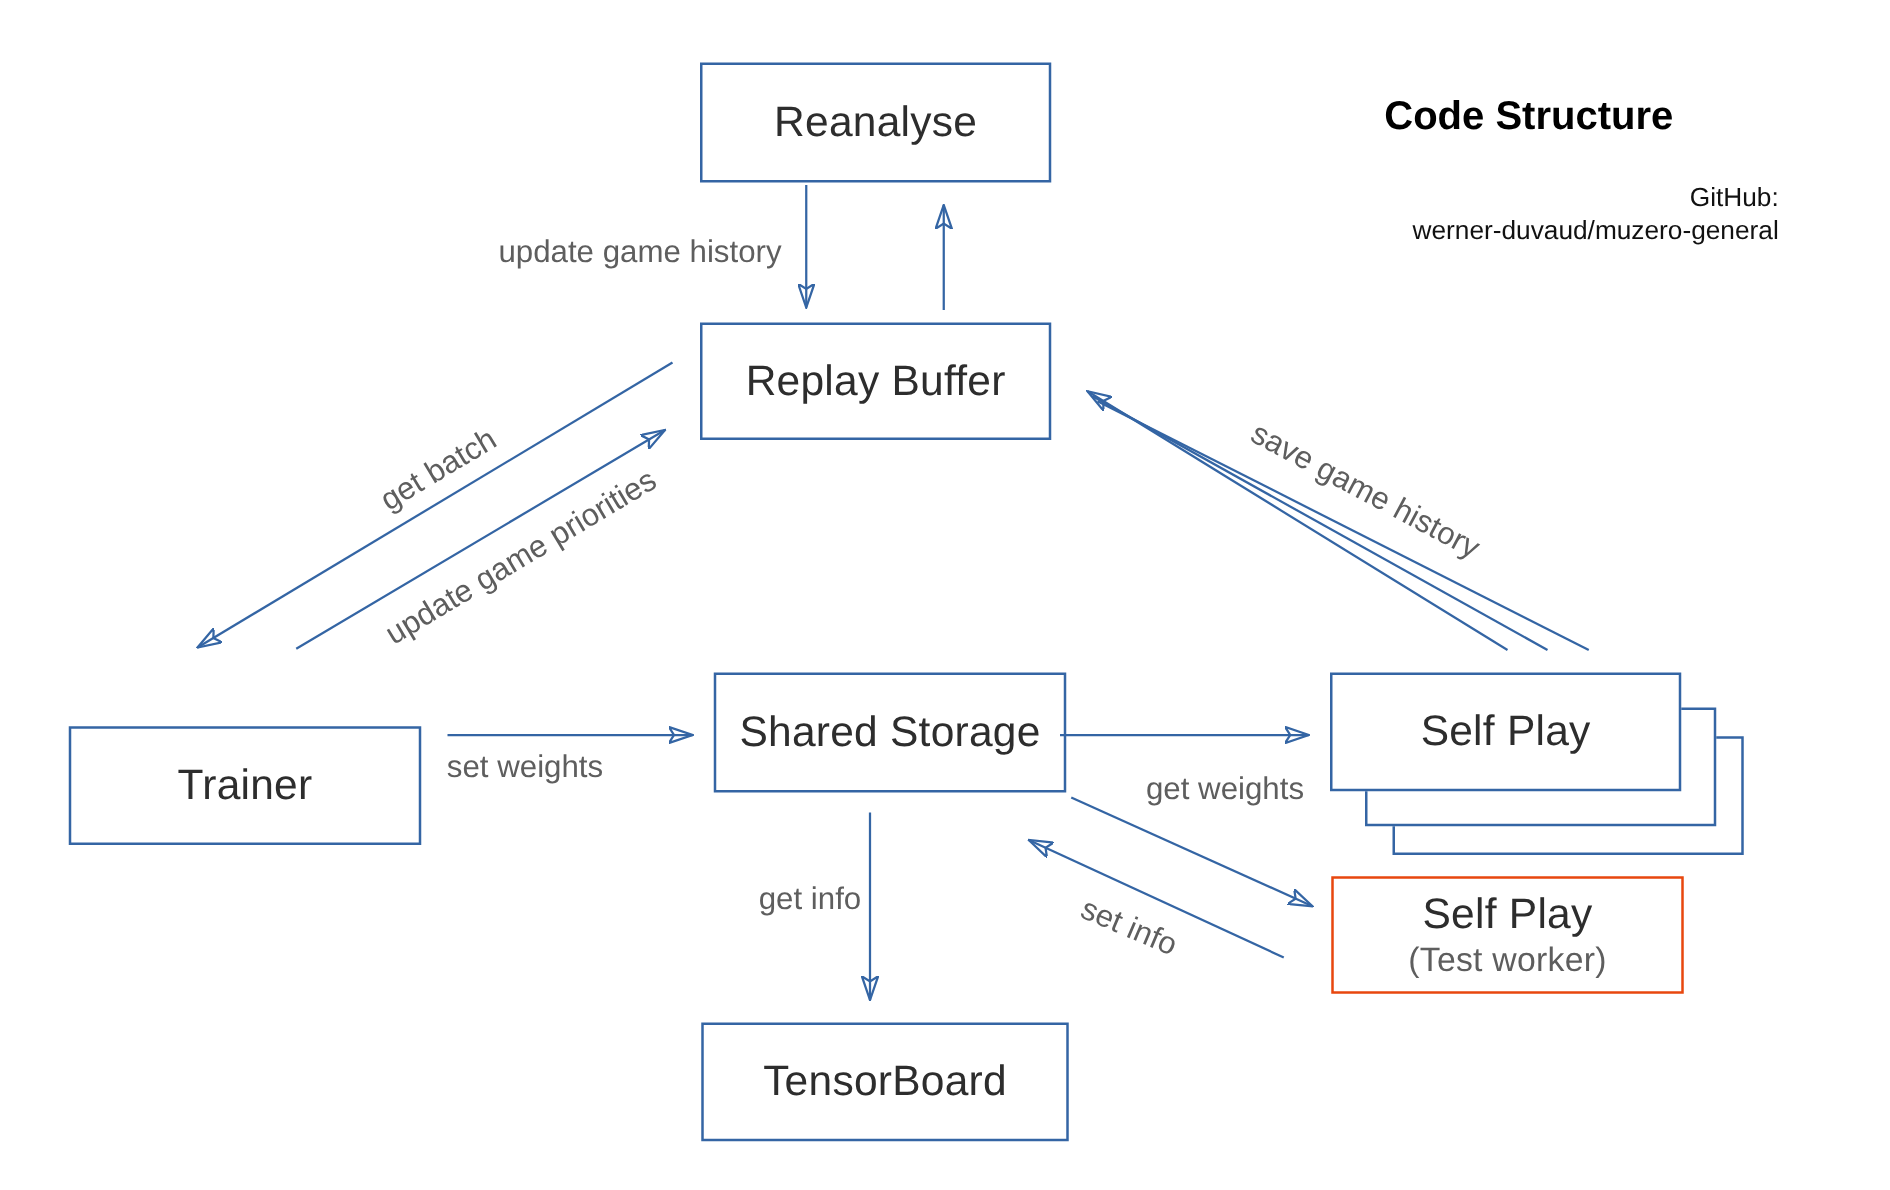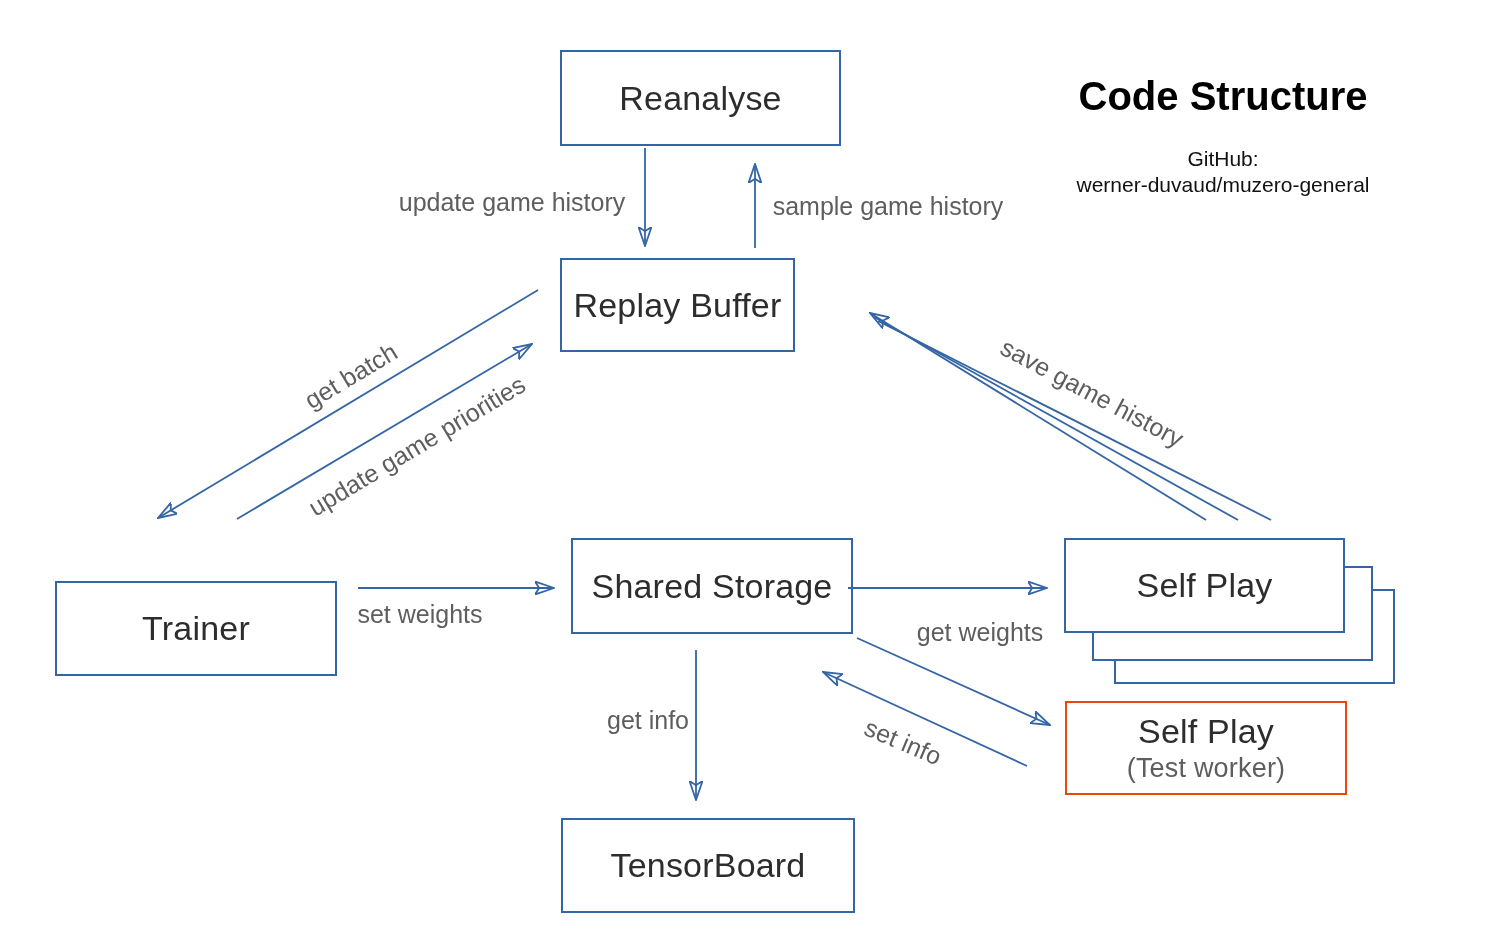--- a/index.html
+++ b/index.html
@@ -10,21 +10,21 @@
   .node{
     position:absolute;box-sizing:border-box;background:#ffffff;
     border:2px solid #3465a4;display:flex;align-items:center;justify-content:center;
     font-size:34px;color:#2d2d2d;z-index:3;letter-spacing:0.2px;
   }
   .node.stack2{z-index:2;}
   .node.stack3{z-index:1;}
   .node.test{border-color:#e8470e;flex-direction:column;line-height:1.05;}
   .node .sub{font-size:27px;color:#5e5e5e;margin-top:4px;}
   #n-reanalyse   {left:560px;top:50px;width:281px;height:96px;}
-  #n-replay      {left:560px;top:258px;width:235px;height:94px;}
+  #n-replay      {left:560px;top:258px;width:281px;height:94px;}
   #n-trainer     {left:55px;top:537px;width:282px;height:95px;margin-top:44px;}
   #n-shared      {left:559px;top:538px;width:282px;height:96px;margin-left:12px;}
   #n-selfplay    {left:1064px;top:538px;width:281px;height:95px;}
   #n-selfplay-s2 {left:1092px;top:566px;width:281px;height:95px;}
   #n-selfplay-s3 {left:1114px;top:589px;width:281px;height:95px;}
   #n-test        {left:1065px;top:701px;width:282px;height:94px;}
   #n-tensorboard {left:561px;top:818px;width:294px;height:95px;}
   .arrows{position:absolute;left:0;top:0;z-index:4;pointer-events:none;}
   .arrows path{stroke:#3465a4;stroke-width:1.8;fill:none;}
   .edge-label{
@@ -35,24 +35,24 @@
   #l-sample-history{left:888px;top:206px;}
   #l-get-batch{left:351px;top:376px;--r:-31deg;}
   #l-update-priorities{left:417px;top:446px;--r:-31deg;}
   #l-save-history{left:1092px;top:393px;--r:28deg;}
   #l-set-weights{left:420px;top:614px;}
   #l-get-weights{left:980px;top:632px;}
   #l-get-info{left:648px;top:720px;}
   #l-set-info{left:903px;top:742px;--r:23deg;}
   .title{
     position:absolute;left:1023px;top:74px;width:400px;text-align:center;
-    font-size:40px;font-weight:bold;color:#000000;z-index:5;
+    font-size:32px;font-weight:bold;color:#000000;z-index:5;
   }
   .github{
-    position:absolute;left:1023px;top:146px;width:400px;text-align:center;
+    position:absolute;left:1023px;top:146px;width:400px;text-align:right;
     font-size:21px;line-height:26px;color:#111111;z-index:5;
   }
 </style>
 </head>
 <body>
 
 <div class="canvas">
 
   <svg class="arrows" width="1512" height="952" viewBox="0 0 1512 952" aria-hidden="true">
     <defs>
@@ -99,21 +99,20 @@
   <div class="node test" id="n-test">
     <span>Self Play</span>
     <span class="sub">(Test worker)</span>
   </div>
 
   <div class="node" id="n-tensorboard">
     <span>TensorBoard</span>
   </div>
 
   <div class="edge-label" id="l-update-history">update game history</div>
-  <div class="edge-label" id="l-sample-history">sample game history</div>
   <div class="edge-label" id="l-get-batch">get batch</div>
   <div class="edge-label" id="l-update-priorities">update game priorities</div>
   <div class="edge-label" id="l-save-history">save game history</div>
   <div class="edge-label" id="l-set-weights">set weights</div>
   <div class="edge-label" id="l-get-weights">get weights</div>
   <div class="edge-label" id="l-get-info">get info</div>
   <div class="edge-label" id="l-set-info">set info</div>
 
   <div class="title">Code Structure</div>
   <div class="github">

